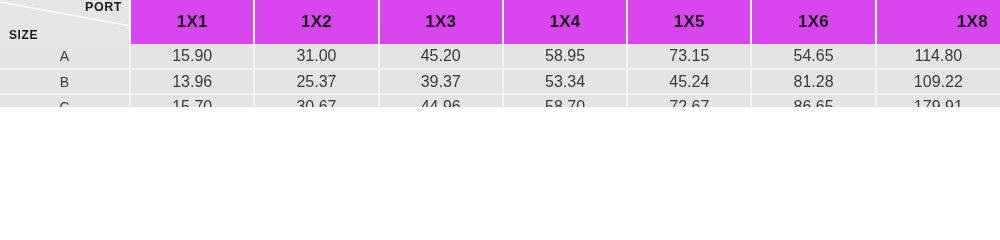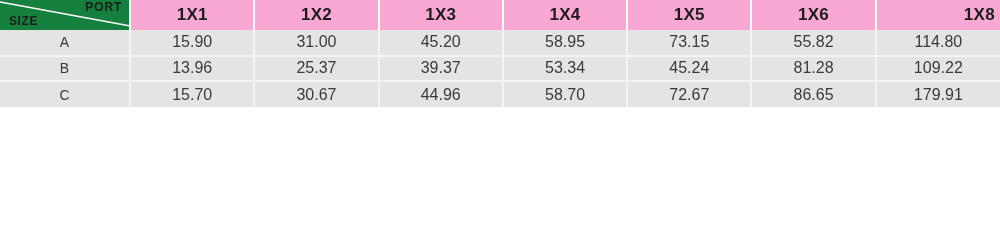--- a/index.html
+++ b/index.html
@@ -22,37 +22,37 @@
     background: #ffffff;
   }
 
   .spec-table col.c-label { width: 130px; }
   .spec-table col.c-data  { width: 124.2px; }
 
   
   thead tr { height: 28px; }
 
   th {
-    background: #f9a8d4;
+    background: #d946ef;
     color: #1c1c1c;
     font-size: 17px;
     font-weight: bold;
     text-align: center;
     vertical-align: middle;
-    padding: 5px;
+    padding: 12px;
     border: 0;
     border-right: 2px solid #ffffff;
     letter-spacing: 0.3px;
   }
   th:last-child { border-right: 0; text-align: right; }
 
   
   th.corner {
     position: relative;
-    background: #15803d;
+    background: #e5e5e5;
     padding: 0;
     overflow: hidden;
     text-align: center;
   }
   th.corner .diag {
     position: absolute;
     left: 0; top: 0;
     width: 130px;
     height: 28px;
     display: block;
@@ -137,21 +137,21 @@
   </thead>
 
   <tbody>
     <tr>
       <td class="row-label">A</td>
       <td>15.90</td>
       <td>31.00</td>
       <td>45.20</td>
       <td>58.95</td>
       <td>73.15</td>
-      <td>55.82</td>
+      <td>54.65</td>
       <td>114.80</td>
     </tr>
     <tr>
       <td class="row-label">B</td>
       <td>13.96</td>
       <td>25.37</td>
       <td>39.37</td>
       <td>53.34</td>
       <td>45.24</td>
       <td>81.28</td>

